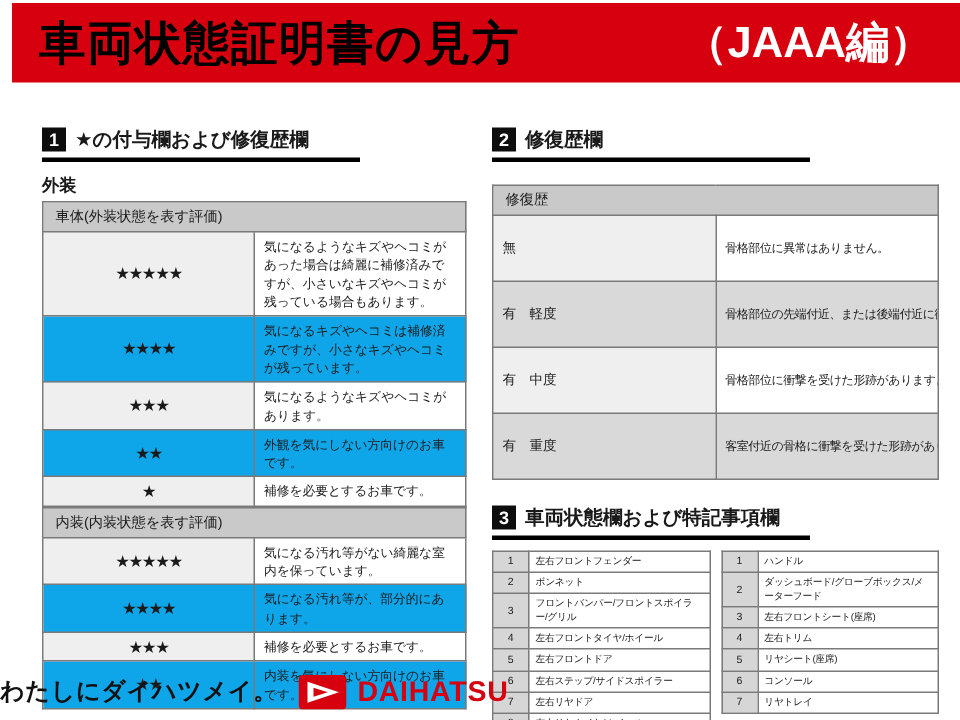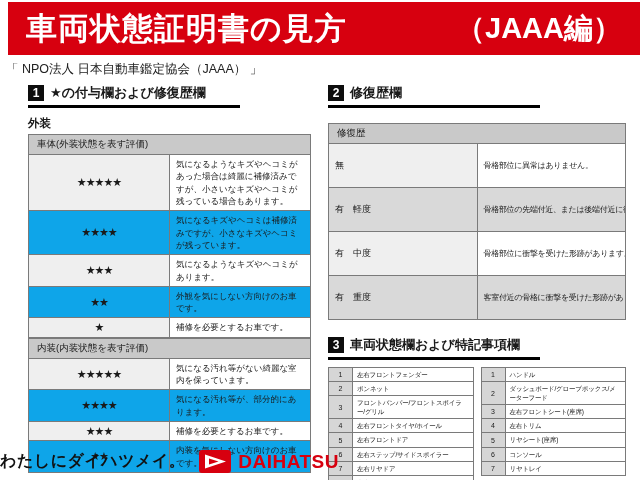--- a/index.html
+++ b/index.html
@@ -4,21 +4,21 @@
 <style>
   * { margin:0; padding:0; box-sizing:border-box; }
   html,body { width:640px; height:480px; overflow:hidden; background:#fff;
     font-family:"Liberation Sans","DejaVu Sans",sans-serif; color:#1a1a1a; }
   .page { position:relative; width:640px; height:480px; background:#fff; }
 
   
   .red-banner { position:absolute; left:8px; top:2px; width:632px; height:53px;
     background:#d7000f; display:flex; justify-content:space-between; align-items:center;
     padding:0 18px; }
-  .red-banner .ttl { color:#ffffff; font-weight:bold; font-size:31px; letter-spacing:1px; }
+  .red-banner .ttl { color:#000000; font-weight:bold; font-size:31px; letter-spacing:1px; }
   .red-banner .ed  { color:#fff; font-weight:bold; font-size:29px; letter-spacing:0; }
 
   .npo { position:absolute; left:6px; top:61px; font-size:12.5px; color:#222; }
 
   
   .sec-head { display:flex; align-items:center; gap:6px;
     border-bottom:3px solid #000; padding-bottom:3px; width:212px; }
   .sec-num { width:16px; height:16px; background:#0d0d0d; color:#fff; font-weight:bold;
     font-size:12px; display:flex; align-items:center; justify-content:center; flex:0 0 16px; }
   .sec-title { font-weight:bold; font-size:13px; white-space:nowrap; }
@@ -60,21 +60,20 @@
 </head>
 <body>
 
 <div class="page">
 
   <div class="red-banner">
     <span class="ttl">車両状態証明書の見方</span>
     <span class="ed">（JAAA編）</span>
   </div>
 
-  <div class="npo">「 NPO法人 日本自動車鑑定協会（JAAA） 」</div>
 
   <div class="col-left">
     <div class="sec-head">
       <span class="sec-num">1</span>
       <span class="sec-title">★の付与欄および修復歴欄</span>
     </div>
 
     <div class="sub-label">外装</div>
     <table>
       <tbody id="t-ext">

